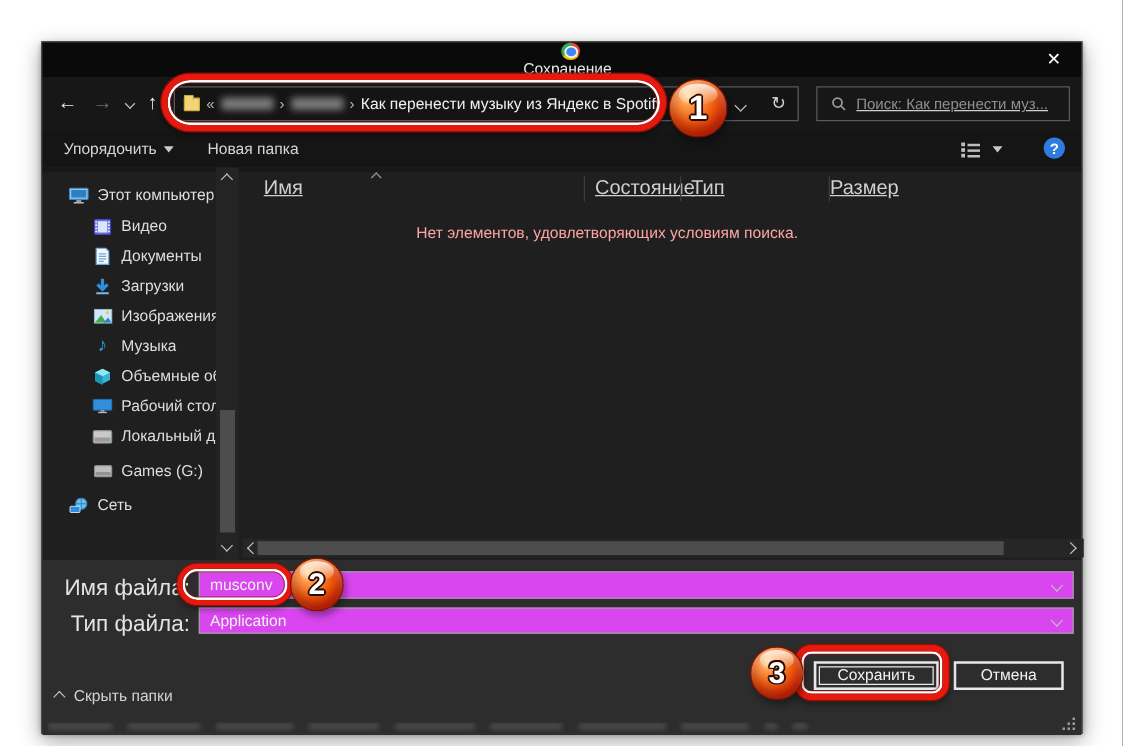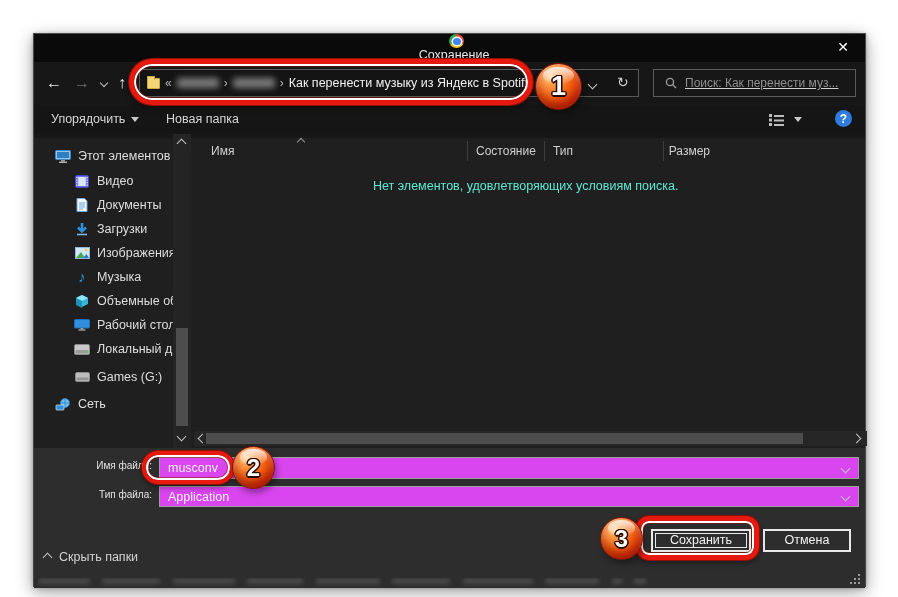--- a/index.html
+++ b/index.html
@@ -75,34 +75,34 @@
   .note-glyph { color:#2f9be6; font-size:15px; line-height:14px; }
 
   .vscroll { position:absolute; left:139px; top:0; width:18px; height:100%; background:#242424; }
   .vthumb { position:absolute; left:3px; top:194px; width:12px; height:98px; background:#4d4d4d; }
   .varrow { position:absolute; left:5px; }
   .hscroll { position:absolute; left:0; top:297px; width:673px; height:15px; background:#262626; }
   .hthumb { position:absolute; left:12px; top:2px; width:597px; height:11px; background:#4d4d4d; }
 
   .filearea { position:absolute; left:160px; top:0; width:673px; height:100%; }
   .hdr { position:absolute; left:0; top:4px; width:100%; height:26px; display:flex; align-items:center; }
-  .hc { height:20px; line-height:20px; color:#cfcfcf; font-size:12px; padding-left:8px; }
+  .hc { height:20px; line-height:20px; color:#cfcfcf; font-size:16px; padding-left:8px;text-decoration:underline; }
   .hc + .hc { border-left:1px solid #3d3d3d; }
   .hc.c-name { width:273px; padding-left:17px; position:relative; }
   .hc.c-state { width:77px; }
   .hc.c-date { width:146px; }
   .hc.c-type { width:119px; }
   .hc.c-size { width:58px; text-align:right; padding-right:11px; padding-left:0; }
   .sortind { position:absolute; left:104px; top:-2px; width:6px; height:6px;
              border-right:1.4px solid #9a9a9a; border-bottom:1.4px solid #9a9a9a; transform:rotate(-135deg); }
-  .emptytext { position:absolute; left:139px; top:45px; color:#5eead4; font-size:12.5px;margin-left:40px; }
+  .emptytext { position:absolute; left:139px; top:45px; color:#fca5a5; font-size:12.5px; }
 
   
   .footer { position:absolute; left:0; top:414px; width:100%; height:140px; background:#2d2d2d; }
-  .flabel { position:absolute; left:0; width:118px; text-align:right; color:#e3e3e3; font-size:10px; }
+  .flabel { position:absolute; left:0; width:118px; text-align:right; color:#e3e3e3; font-size:18px; }
   .combo { position:absolute; left:125px; width:700px; background:#d946ef; border:1px solid #9e9e9e;
            display:flex; align-items:center; }
   .combo input { flex:1; min-width:0; background:transparent; border:none; outline:none;
                  color:#f2f2f2; font-size:12.5px; font-family:inherit; padding-left:8px; }
   .combo .val { flex:1; color:#f2f2f2; font-size:12.5px; padding-left:8px; }
   .combochv { flex:none; margin-right:9px; }
   .hidefolders { position:absolute; left:10px; top:102px; display:flex; align-items:center; gap:8px;
                  color:#d2d2d2; font-size:12.5px; }
   .btn { position:absolute; top:81px; height:23px; background:#2d2d2d; border:2px solid #e9e9e9;
          color:#f2f2f2; font-size:12.5px; text-align:center; line-height:19px; }
@@ -194,21 +194,21 @@
       <div class="sidebar">
         <div class="sbi top" style="top:11px;">
           <span class="sic">
             <svg width="16" height="13" viewBox="0 0 16 13">
                 <rect x="0.5" y="0.5" width="15" height="9" rx="1" fill="#8ec8ee" stroke="#3d87c2"></rect>
                 <rect x="2" y="2" width="12" height="6" fill="#2f7fc0"></rect>
                 <rect x="6" y="10" width="4" height="1.6" fill="#9a9a9a"></rect>
                 <rect x="4" y="11.6" width="8" height="1.4" fill="#b5b5b5"></rect>
               </svg>
           </span>
-          <span class="sbl">Этот элементов</span>
+          <span class="sbl">Этот компьютер</span>
         </div>
         <div class="sbi sub" style="top:36px;">
           <span class="sic">
             <svg width="14" height="13" viewBox="0 0 14 13">
                 <rect x="0.5" y="0.5" width="13" height="12" rx="1.5" fill="#6e6ef0" stroke="#4747b8"></rect>
                 <rect x="3.2" y="2" width="7.6" height="9" fill="#d8e6f7"></rect>
                 <circle cx="1.9" cy="2.6" r="0.7" fill="#fff"></circle>
                 <circle cx="1.9" cy="5.1" r="0.7" fill="#fff"></circle>
                 <circle cx="1.9" cy="7.6" r="0.7" fill="#fff"></circle>
                 <circle cx="1.9" cy="10.1" r="0.7" fill="#fff"></circle>

